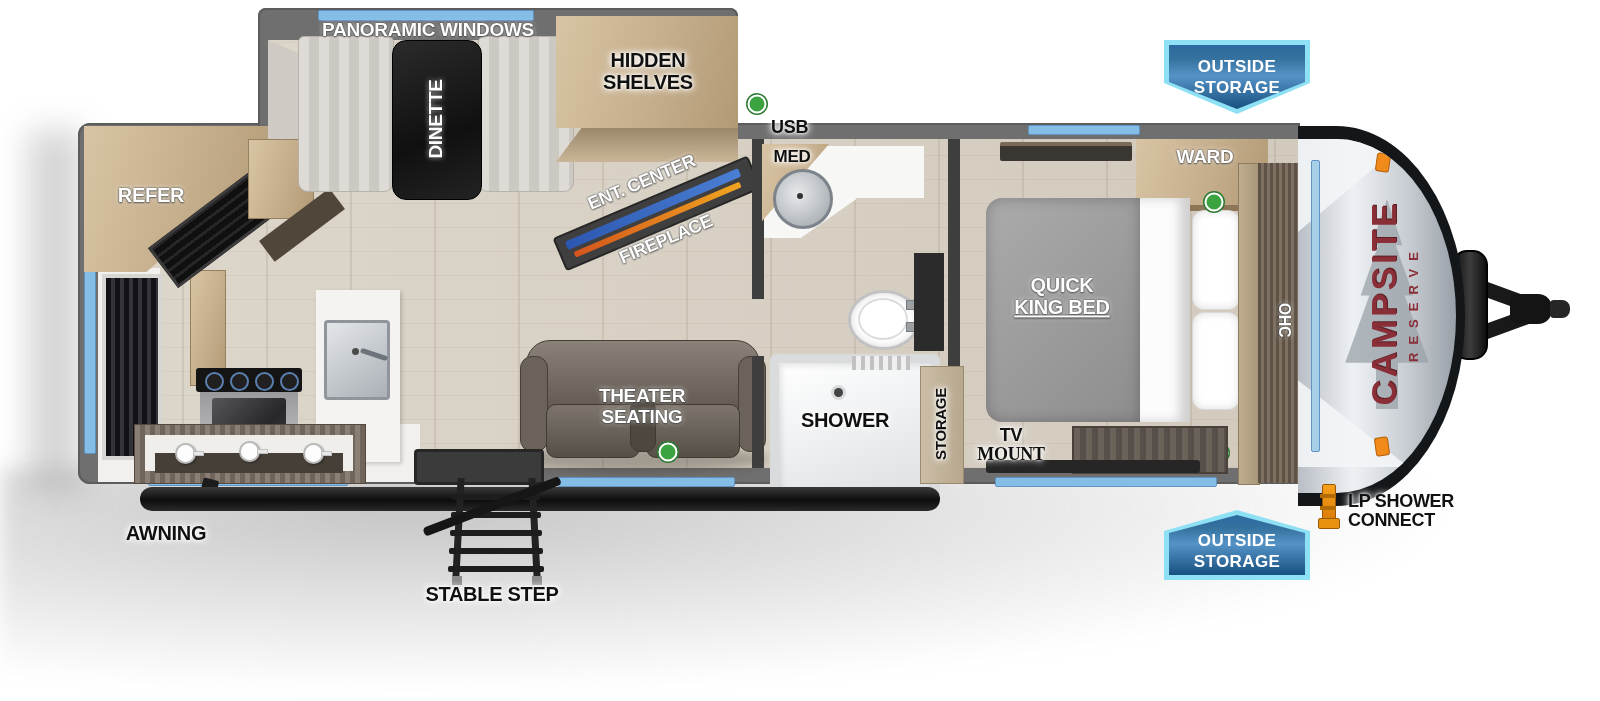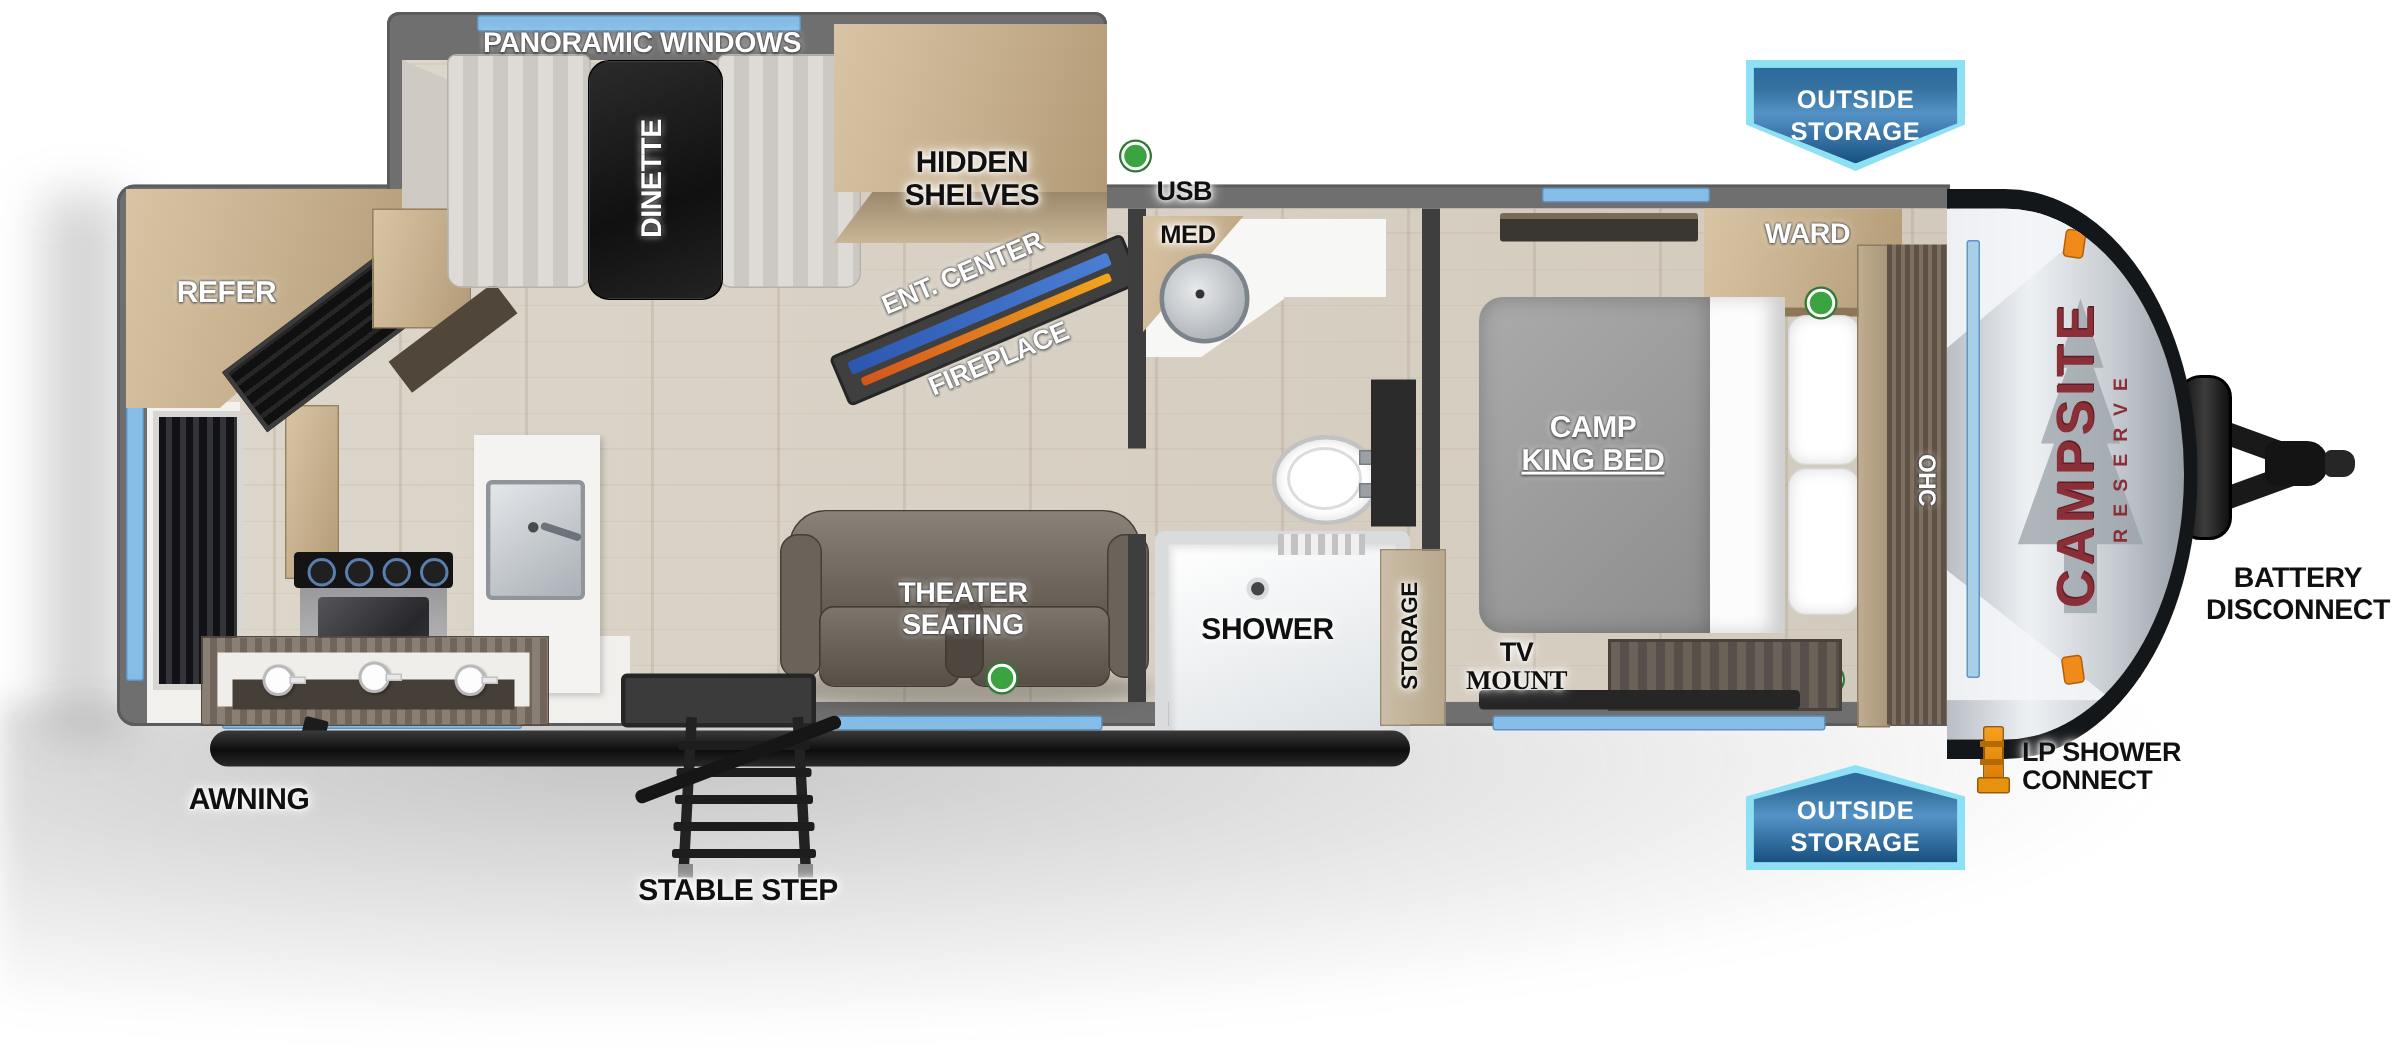--- a/index.html
+++ b/index.html
@@ -99,21 +99,21 @@
               background:repeating-linear-gradient(90deg,#dedbd6 0 10px,#ccc9c3 10px 20px);"></div>
   <div class="abs" style="left:478px;top:36px;width:94px;height:154px;border-radius:6px 6px 10px 10px;border:1px solid #b5b2ac;
               background:repeating-linear-gradient(90deg,#dedbd6 0 10px,#ccc9c3 10px 20px);"></div>
   <div class="abs" style="left:392px;top:40px;width:88px;height:158px;border-radius:14px;border:1px solid #000;
               background:linear-gradient(160deg,#2b2b2b,#101010 60%,#232323);"></div>
   <div class="lbl lt rotccw" style="left:436px;top:119px;font-size:19px;">DINETTE</div>
   <div class="lbl lt ctr" style="left:428px;top:30px;font-size:19px;">PANORAMIC WINDOWS</div>
 
   <div class="abs wood" style="left:556px;top:16px;width:182px;height:112px;"></div>
   <div class="abs" style="left:556px;top:128px;width:182px;height:34px;background:linear-gradient(180deg,#9c876a,#c9b697);clip-path:polygon(14% 0,100% 0,100% 100%,0 100%);"></div>
-  <div class="lbl dk ctr" style="left:648px;top:72px;font-size:20px;margin-top:48px;">
+  <div class="lbl dk ctr" style="left:648px;top:72px;font-size:20px;">
      <span style="display:block;">HIDDEN</span>
      <span style="display:block;">SHELVES</span>
   </div>
 
   <div class="abs" style="left:548px;top:168px;width:216px;height:96px;transform:rotate(-23deg);">
     <div class="lbl lt" style="left:50%;top:2px;transform:translateX(-50%);font-size:18px;">ENT. CENTER</div>
     <div class="abs" style="left:4px;top:28px;width:208px;height:32px;background:#3f3f3f;border:2px solid #262626;border-radius:4px;"></div>
     <div class="abs" style="left:14px;top:36px;width:188px;height:9px;background:linear-gradient(90deg,#2c57b0,#4a7fd4);border-radius:2px;"></div>
     <div class="abs" style="left:18px;top:49px;width:180px;height:6px;background:linear-gradient(90deg,#d4551d,#f0a51f);border-radius:2px;"></div>
     <div class="lbl lt" style="left:50%;top:64px;transform:translateX(-50%);font-size:18px;">FIREPLACE</div>
@@ -168,21 +168,21 @@
   <div class="abs" style="left:1000px;top:142px;width:132px;height:15px;background:#3a3632;border-top:4px solid #7a6a58;border-radius:2px;"></div>
   <div class="abs wood" style="left:1136px;top:139px;width:132px;height:66px;border-bottom:6px solid #8d7558;"></div>
   <div class="lbl lt ctr" style="left:1205px;top:157px;font-size:19px;">WARD</div>
 
   <div class="abs" style="left:986px;top:198px;width:154px;height:224px;border-radius:16px 0 0 16px;
               background:linear-gradient(135deg,#ababab,#8d8d8d);box-shadow:inset 0 0 14px rgba(0,0,0,.25);"></div>
   <div class="abs" style="left:1140px;top:198px;width:50px;height:224px;background:#fcfcfc;box-shadow:inset -10px 0 12px rgba(0,0,0,.18);"></div>
   <div class="abs" style="left:1192px;top:210px;width:46px;height:98px;background:#fff;border:1px solid #d8d8d8;border-radius:12px;box-shadow:inset 0 0 10px rgba(0,0,0,.14);"></div>
   <div class="abs" style="left:1192px;top:312px;width:46px;height:96px;background:#fff;border:1px solid #d8d8d8;border-radius:12px;box-shadow:inset 0 0 10px rgba(0,0,0,.14);"></div>
   <div class="lbl lt ctr" style="left:1062px;top:297px;font-size:20px;">
-     <span style="display:block;">CAMP</span>
+     <span style="display:block;">QUICK</span>
      <span style="display:block;text-decoration:underline;">KING BED</span>
   </div>
   <div class="usb-dot" style="left:1214px;top:202px;"></div>
   <div class="usb-dot" style="left:1219px;top:453px;"></div>
 
   <div class="abs" style="left:1238px;top:163px;width:20px;height:320px;background:linear-gradient(90deg,#c0ad90,#a8967a);border:1px solid #8d7b60;"></div>
   <div class="abs" style="left:1258px;top:163px;width:42px;height:320px;background:repeating-linear-gradient(90deg,#5e5246 0 3px,#7d7061 3px 6px);"></div>
   <div class="lbl lt rotcw" style="left:1284px;top:320px;font-size:16px;">OHC</div>
 
   <div class="abs" style="left:1072px;top:426px;width:152px;height:44px;border:2px solid #4a423a;
@@ -208,24 +208,20 @@
                 clip-path:polygon(50% 0,64% 22%,58% 22%,74% 46%,66% 46%,88% 78%,60% 78%,60% 100%,40% 100%,40% 78%,12% 78%,34% 46%,26% 46%,42% 22%,36% 22%);"></div>
     <div class="abs" style="left:-26px;top:118px;width:240px;height:92px;transform:rotate(-90deg);display:flex;flex-direction:column;align-items:center;justify-content:center;">
       <span style="font-size:35px;font-weight:700;letter-spacing:3px;color:#8a2e37;text-shadow:1px 1px 0 #5c1e24;">CAMPSITE</span>
       <span style="font-size:13px;font-weight:700;letter-spacing:8px;color:#8a2e37;margin-top:2px;">RESERVE</span>
     </div>
     <div class="abs" style="left:78px;top:14px;width:12px;height:17px;background:#f08a1a;border:1px solid #b35f07;border-radius:3px;transform:rotate(8deg);"></div>
     <div class="abs" style="left:77px;top:298px;width:12px;height:17px;background:#f08a1a;border:1px solid #b35f07;border-radius:3px;transform:rotate(-8deg);"></div>
   </div>
   <div class="win" style="left:1311px;top:160px;width:7px;height:290px;background:#a8cfe8;"></div>
 
-  <div class="lbl dk ctr" style="left:1532px;top:397px;font-size:19px;">
-     <span style="display:block;">BATTERY</span>
-     <span style="display:block;">DISCONNECT</span>
-  </div>
 
   <div class="abs" style="left:1322px;top:484px;width:12px;height:36px;background:linear-gradient(180deg,#f7a01b,#d97c07);border:1px solid #9a5a05;border-radius:2px;"></div>
   <div class="abs" style="left:1320px;top:494px;width:16px;height:4px;background:#b36b05;"></div>
   <div class="abs" style="left:1320px;top:506px;width:16px;height:4px;background:#b36b05;"></div>
   <div class="abs" style="left:1318px;top:518px;width:20px;height:9px;background:#e8930f;border:1px solid #9a5a05;border-radius:2px;"></div>
   <div class="lbl dk" style="left:1348px;top:492px;font-size:18px;text-align:left;">
      <span style="display:block;">LP SHOWER</span>
      <span style="display:block;">CONNECT</span>
   </div>
 

